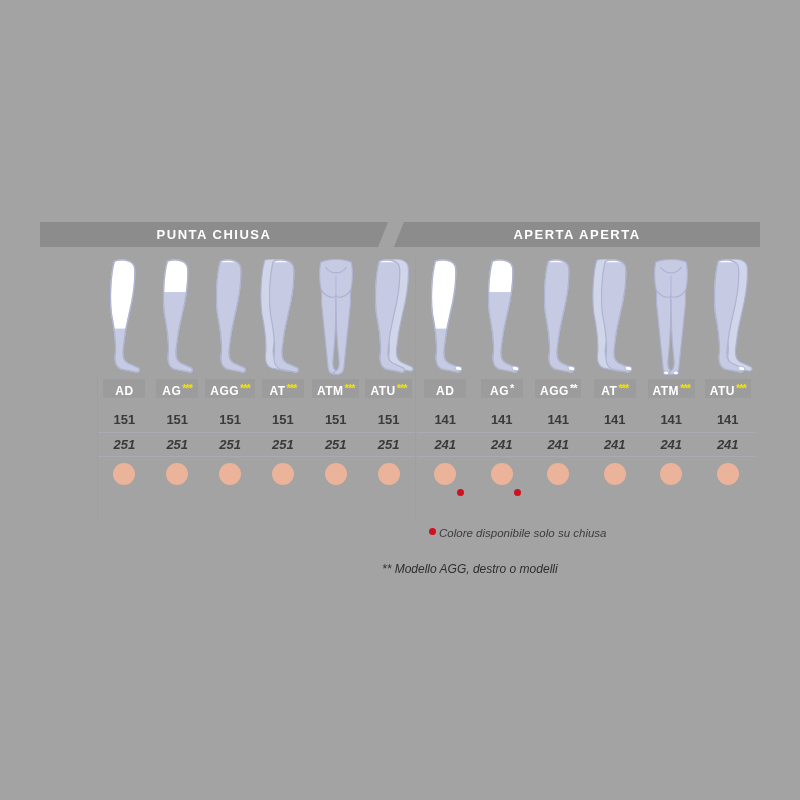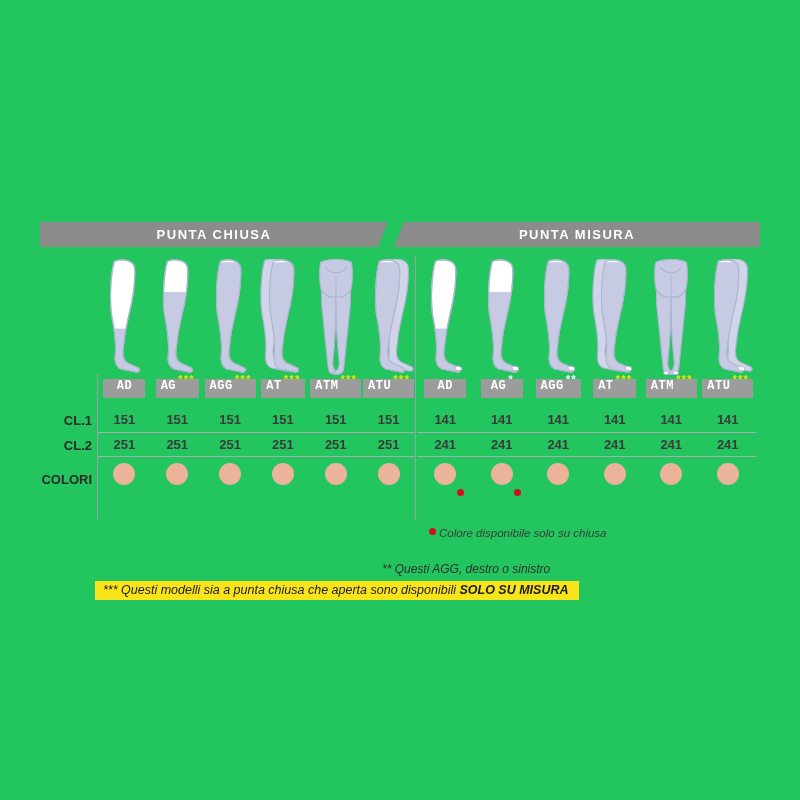--- a/index.html
+++ b/index.html
@@ -1,40 +1,40 @@
 <!DOCTYPE html>
 <html><head>
 <meta charset="utf-8">
 <style>
   html,body{margin:0;padding:0;background:#fff;}
   body{font-family:"Liberation Sans", sans-serif;}
-  .page{position:relative;width:800px;height:800px;background:#22c55e;overflow:hidden;}
+  .page{position:relative;width:800px;height:800px;background:#a3a3a3;overflow:hidden;}
 
   
   .tabs{position:absolute;left:40px;top:222px;width:720px;height:25px;}
   .tab{position:absolute;top:0;height:25px;display:flex;align-items:center;justify-content:center;
        color:#fff;font-weight:bold;font-size:13px;letter-spacing:1.5px;}
   .tab-left{left:0;width:348px;clip-path:polygon(0 0,100% 0,calc(100% - 10px) 100%,0 100%);}
   .tab-right{left:354px;width:366px;clip-path:polygon(10px 0,100% 0,100% 100%,0 100%);}
 
   
   .section{position:absolute;top:255px;display:flex;}
   .section-0{left:98px;width:317px;}
   .section-1{left:417px;width:339px;}
   .col{flex:1;display:flex;flex-direction:column;align-items:stretch;}
   .leg-cell{height:122px;display:flex;align-items:flex-end;justify-content:center;}
   .code-cell{height:22px;display:flex;align-items:center;justify-content:center;}
-  .code-box{height:19px;display:inline-flex;align-items:flex-start;justify-content:center;
+  .code-box{height:19px;display:inline-flex;align-items:flex-end;justify-content:center;
             padding:0 5px;min-width:42px;box-sizing:border-box;color:#fff;
-            font-weight:bold;font-size:12px;letter-spacing:0.5px;font-family:Liberation Mono, monospace;}
+            font-weight:bold;font-size:12px;letter-spacing:0.5px;}
   .stars{font-weight:bold;font-size:11px;line-height:1;position:relative;top:-4px;margin-left:1px;letter-spacing:-1px;}
   .v-cell{display:flex;align-items:flex-end;justify-content:center;
           font-weight:bold;font-size:13px;color:#3a3a3a;border-bottom:1px solid #a9adb3;}
   .v1{height:34px;padding-bottom:5px;box-sizing:border-box;}
-  .v2{height:24px;padding-bottom:4px;box-sizing:border-box;}
+  .v2{height:24px;padding-bottom:4px;box-sizing:border-box;font-style:italic;}
   .dots-cell{height:62px;display:flex;flex-direction:column;align-items:center;padding-top:6px;box-sizing:border-box;}
   .dot{width:22px;height:22px;border-radius:50%;}
   .dot-wrap{position:relative;margin-top:6px;width:22px;height:22px;}
   .dot-hidden{visibility:hidden;}
   .mini-red{position:absolute;right:-8px;top:-2px;width:7px;height:7px;border-radius:50%;}
 
   
   .vline{position:absolute;width:1px;background:#9aa0a8;}
   .vline-left{left:97px;top:374px;height:146px;}
   .vline-mid{left:415px;top:255px;height:265px;}
@@ -61,30 +61,24 @@
 </head>
 <body>
 
 <div class="page">
 
   <div class="tabs">
     <div class="tab tab-left" style="background: rgb(140, 140, 140);">
       <span>PUNTA CHIUSA</span>
     </div>
     <div class="tab tab-right" style="background: rgb(140, 140, 140);">
-      <span>PUNTA MISURA</span>
-    </div>
-  </div>
-
-  <div class="labels">
-    <div class="label-spacer"></div>
-    <div class="label-cl1">CL.1</div>
-    <div class="label-cl2">CL.2</div>
-    <div class="label-colori">COLORI</div>
-  </div>
+      <span>APERTA APERTA</span>
+    </div>
+  </div>
+
 
   <div class="section section-0" id="section-0">
   <div class="col">
     <div class="leg-cell">
           <svg viewBox="0 0 52 122" width="50" height="118" aria-hidden="true">
             <defs>
               <clipPath id="clip1">
                 <path d="M16,2 C25,-1 36,1 37,9 C38,24 35,42 31,58 C28,70 26,82 25,93 C24,101 26,106 30,108 L41,113 C43,115 42,118 38,117 L23,114 C18,112 16,107 17,99 C18,87 16,72 13,57 C11,42 12,16 16,2 Z"></path>
               </clipPath>
             </defs>
@@ -456,19 +450,16 @@
 </div>
 
   <div class="vline vline-left"></div>
   <div class="vline vline-mid"></div>
 
   <div class="red-note">
     <span class="red-bullet" style="background: rgb(207, 16, 33);"></span>
     <span>Colore disponibile solo su chiusa</span>
   </div>
 
-  <div class="fn fn2">** Questi AGG, destro o sinistro</div>
-
-  <div class="hl-note" style="background: rgb(249, 228, 28);">
-    <span>*** Questi modelli sia a punta chiusa che aperta sono disponibili </span><span class="hl-bold">SOLO SU MISURA</span>
-  </div>
+  <div class="fn fn2">** Modello AGG, destro o modelli</div>
+
 
 </div>
 
 </body></html>

